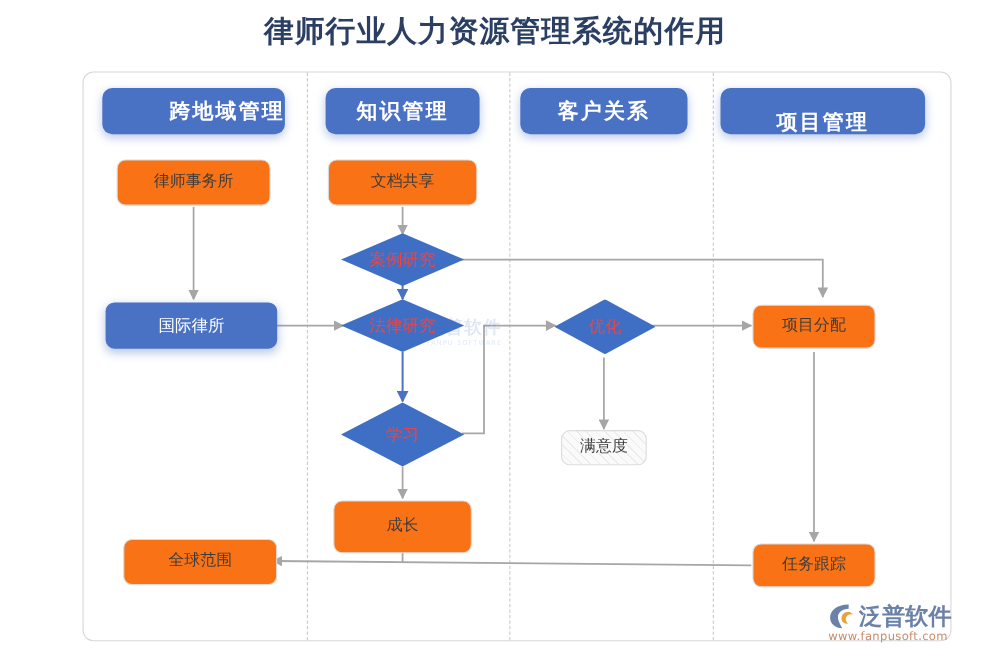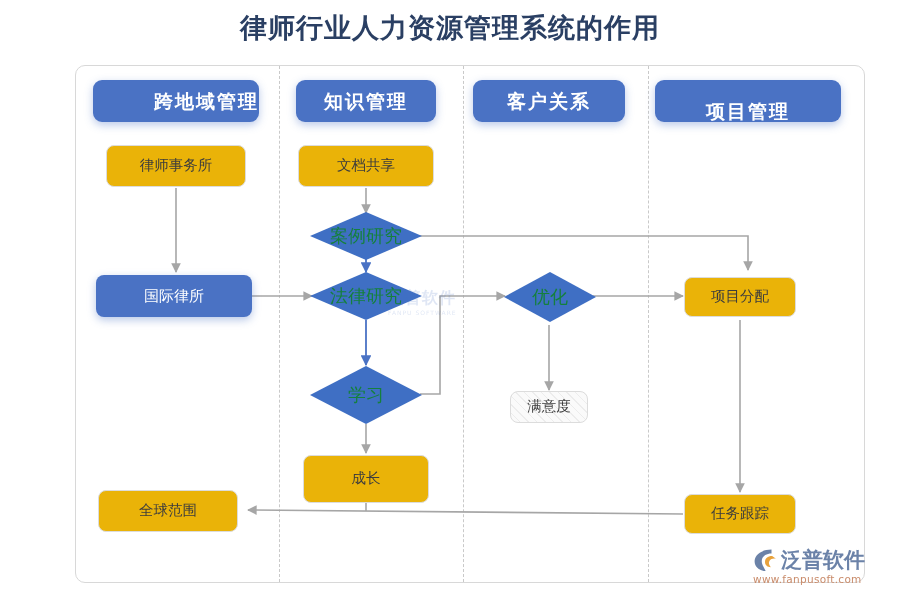--- a/index.html
+++ b/index.html
@@ -73,21 +73,21 @@
     color: #ffffff;
     font-size: 19px;
     font-weight: 700;
     letter-spacing: 2px;
     font-family: "DejaVu Serif", "Liberation Serif", serif;
     box-shadow: 0 3px 9px rgba(74,114,196,0.38);
   }
 
   .gray-box {
     border-radius: 8px;
-    background: #eab308;
+    background: #f97316;
     border: 1px solid #dcdcdc;
     color: #3d3d3d;
     font-size: 14.5px;
   }
 
   .hatch-box {
     border-radius: 8px;
     border: 1px solid #dcdcdc;
     color: #3d3d3d;
     font-size: 14.5px;
@@ -120,22 +120,22 @@
     clip-path: polygon(50% 0%, 100% 50%, 50% 100%, 0% 50%);
     filter: drop-shadow(0 2px 6px rgba(74,114,196,0.45));
   }
   .diamond-label {
     position: absolute;
     left: 0; top: 0;
     width: 100%; height: 100%;
     display: flex;
     align-items: center;
     justify-content: center;
-    color: #15803d;
-    font-size: 18px;
+    color: #ef4444;
+    font-size: 15px;
     z-index: 2;
   }
 
   
   #center-watermark {
     position: absolute;
     left: 388px;
     top: 288px;
     width: 130px;
     opacity: 0.17;
@@ -259,21 +259,21 @@
 </div>
 
 <div class="node gray-box" style="left:106px; top:145px; width:140px; height:42px;">
   <span>律师事务所</span>
 </div>
 
 <div class="node blue-box" style="left:96px; top:275px; width:156px; height:42px;">
   <span>国际律所</span>
 </div>
 
-<div class="node gray-box" style="left:98px; top:490px; width:140px; height:42px;">
+<div class="node gray-box" style="left:112px; top:490px; width:140px; height:42px;">
   <span>全球范围</span>
 </div>
 
 <div class="node gray-box" style="left:298px; top:145px; width:136px; height:42px;">
   <span>文档共享</span>
 </div>
 
 <div class="diamond-wrap" style="left:310px; top:212px; width:112px; height:48px;">
   <div class="diamond-shape"></div>
   <div class="diamond-label">案例研究</div>

